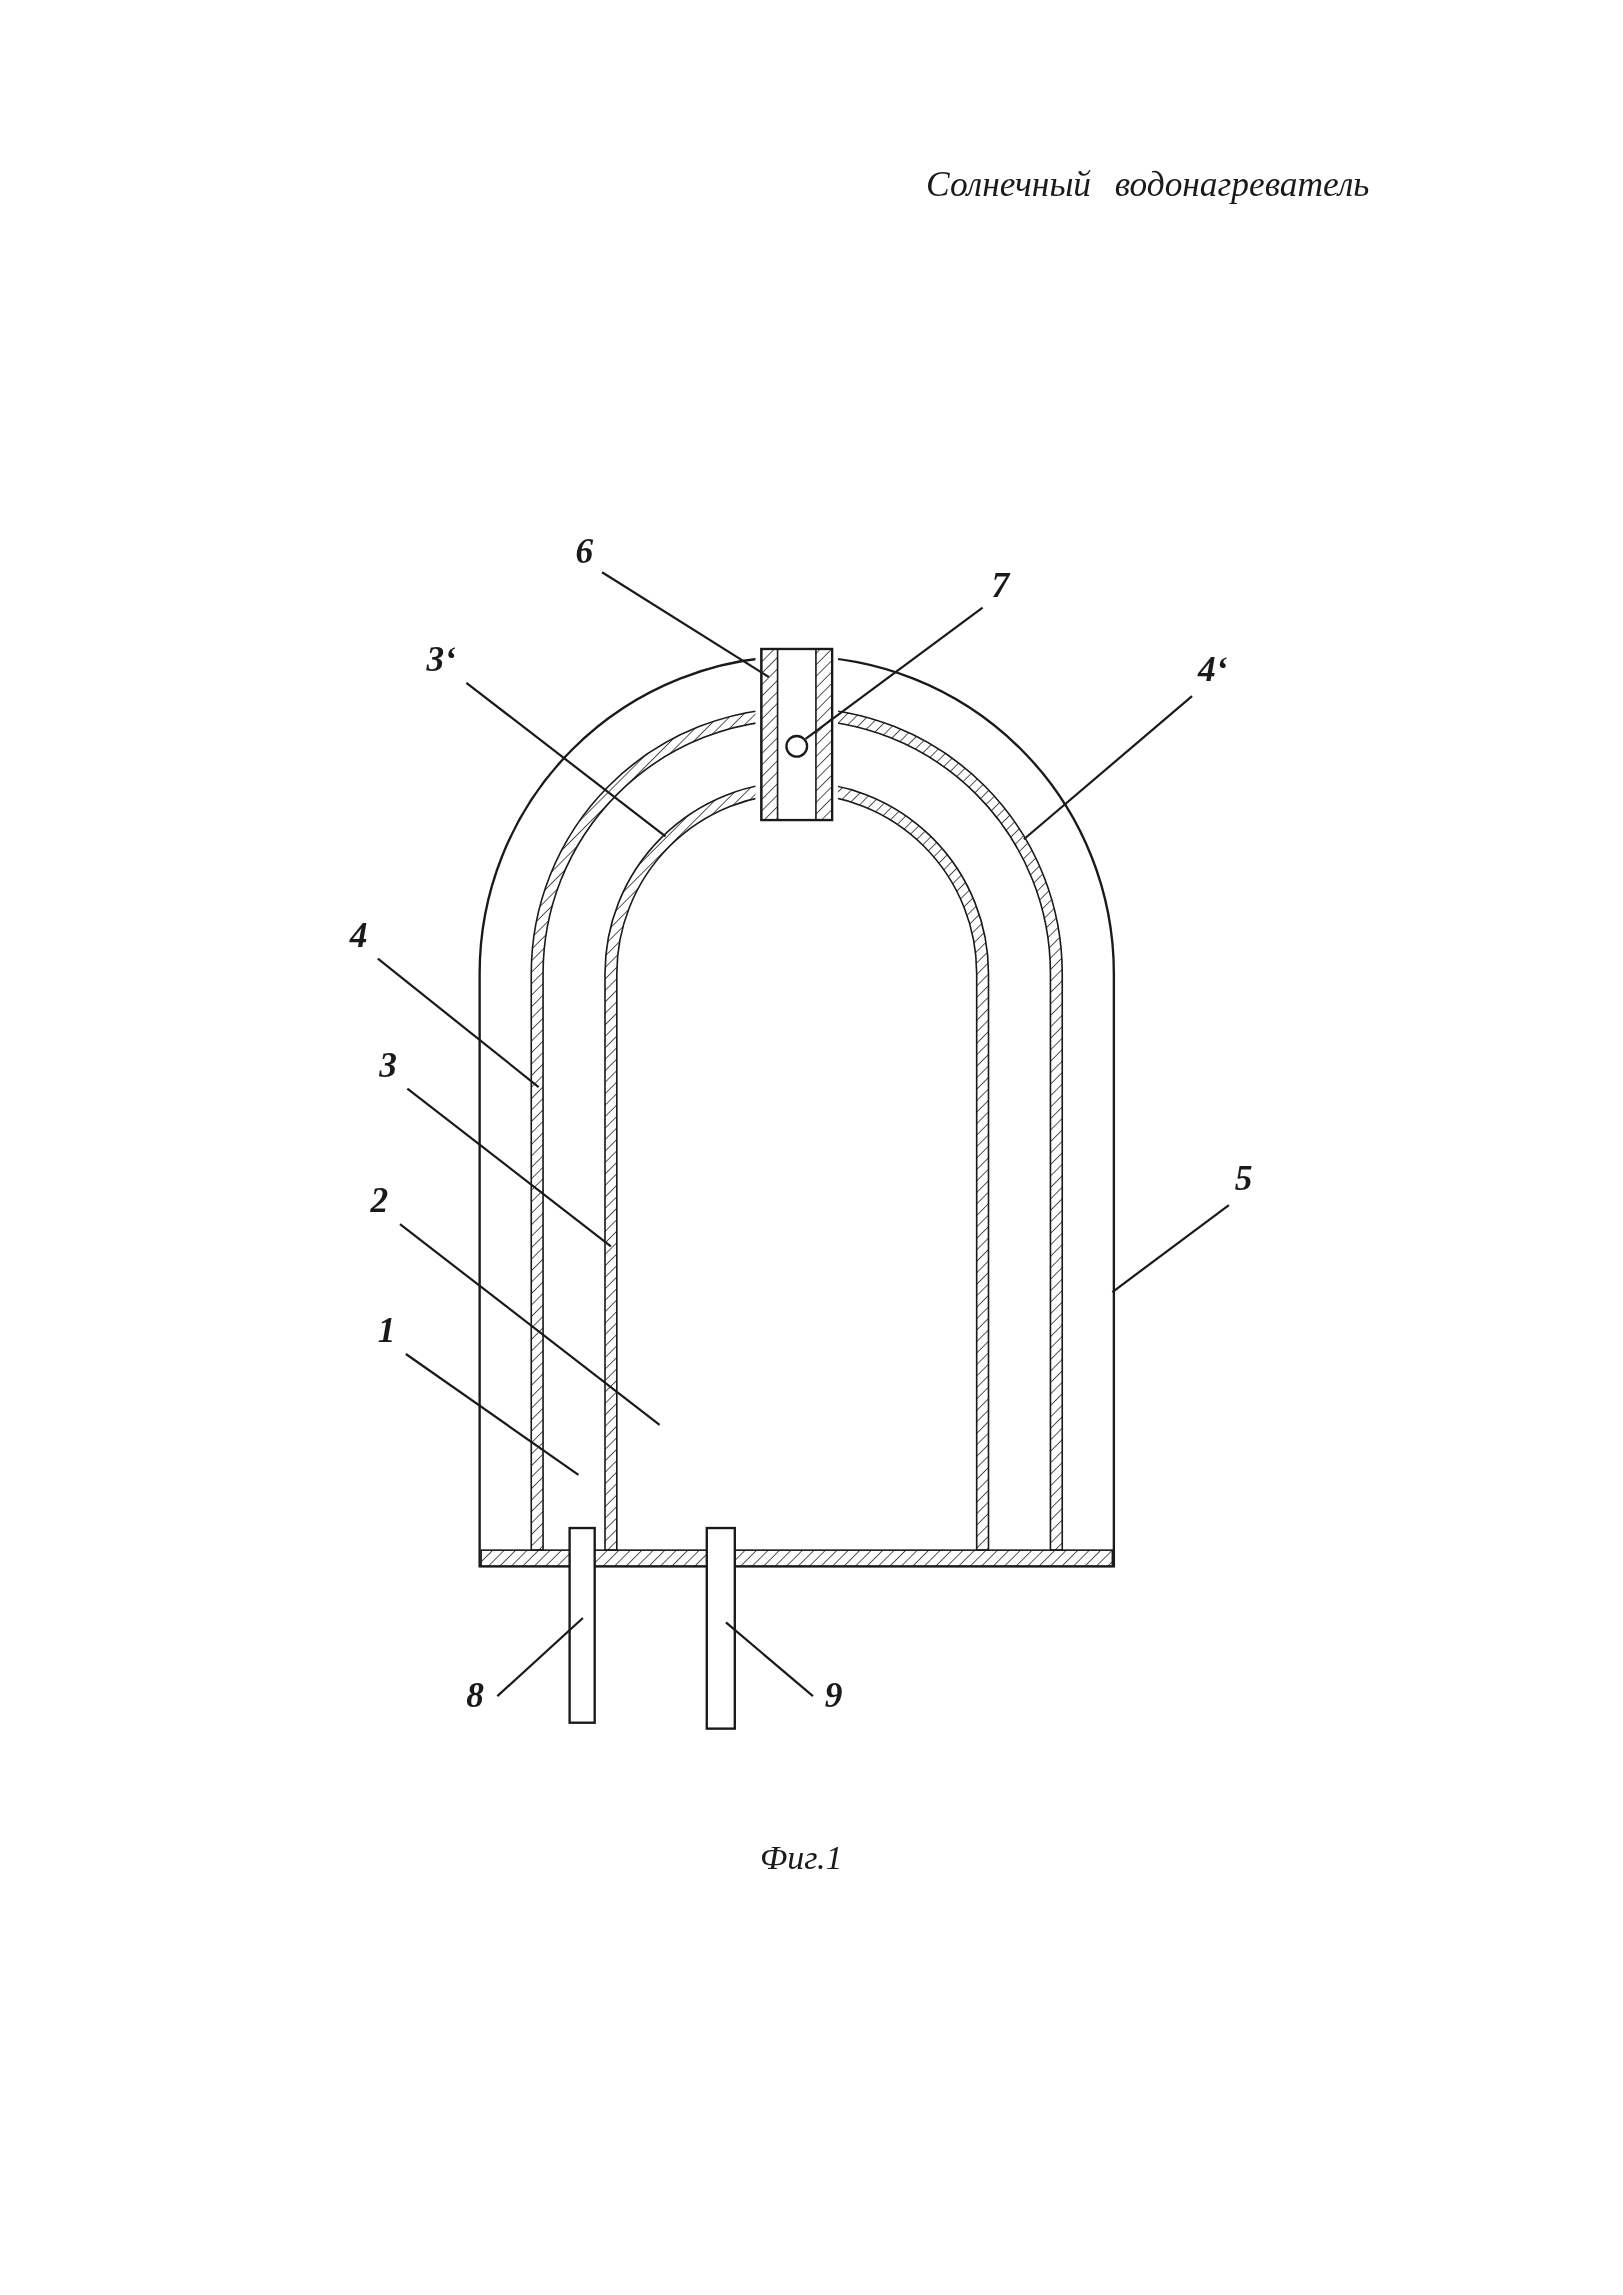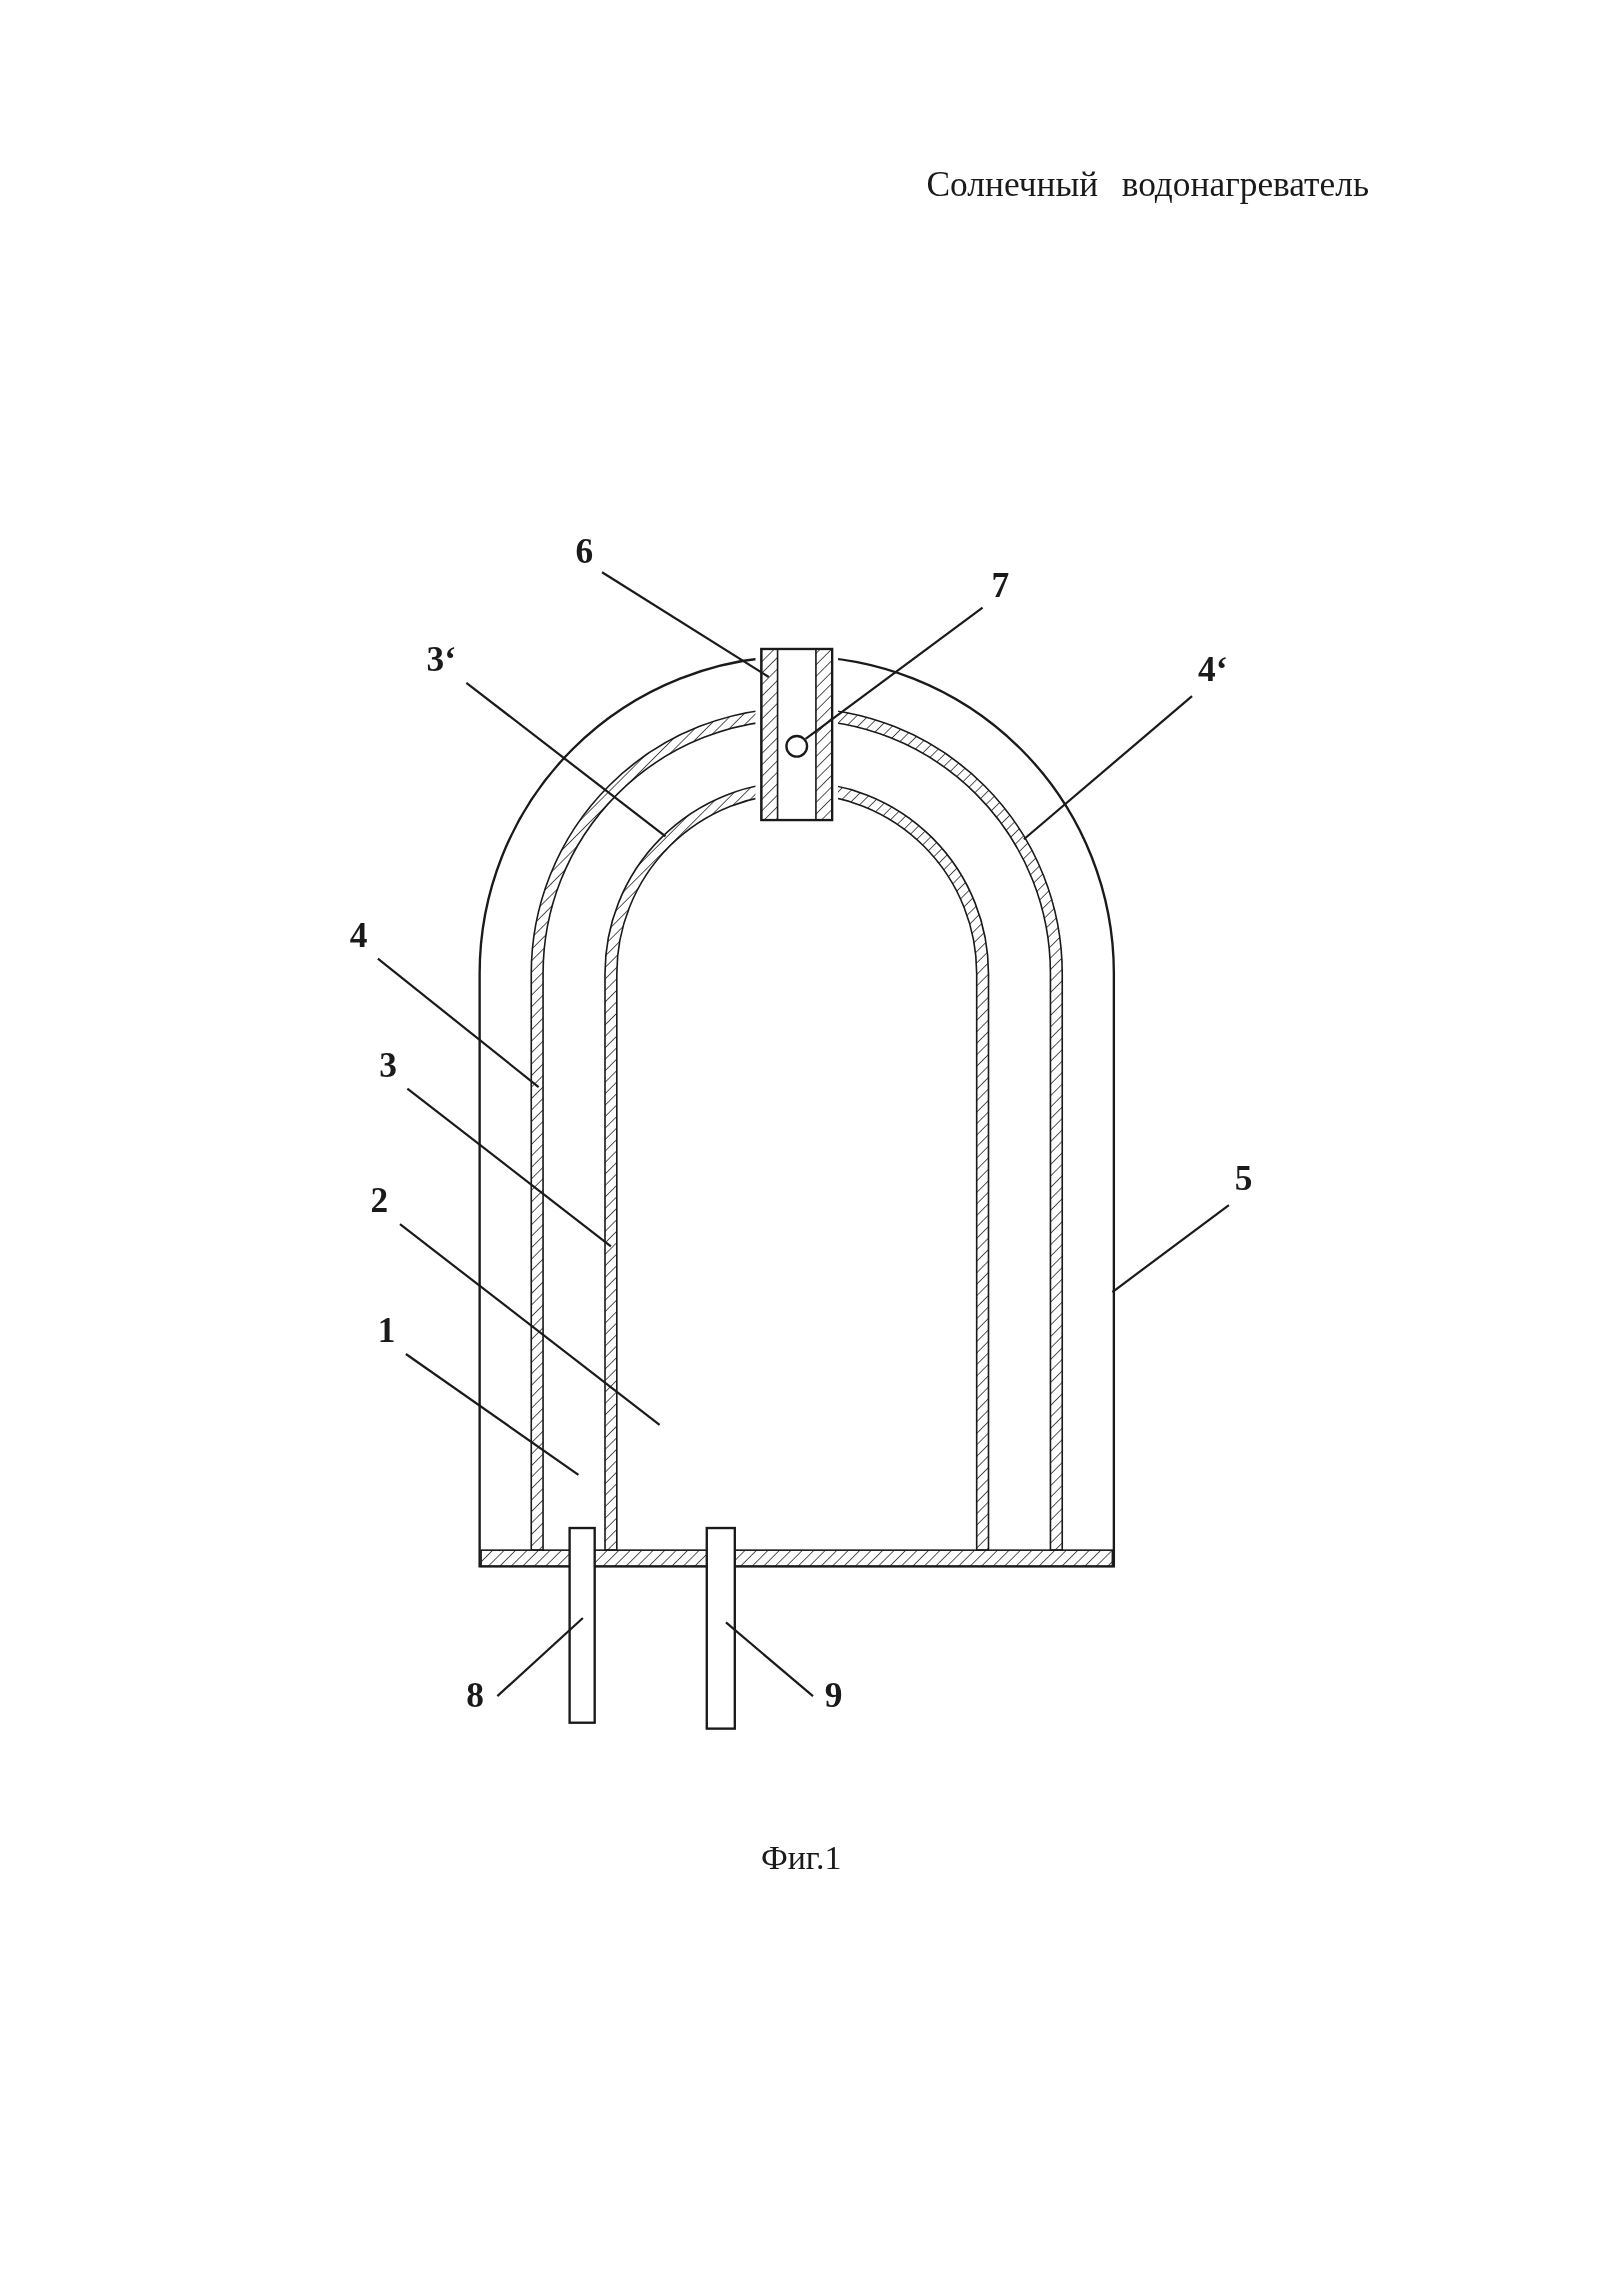--- a/index.html
+++ b/index.html
@@ -2,20 +2,21 @@
 <html style="--ink: #1a1a1a; --paper: #ffffff;font-size:10.5px"><head>
 <meta charset="utf-8">
 <style>
   html, body { margin: 0; padding: 0; background: #ffffff; }
   .page {
     position: relative;
     width: 1623px;
     height: 2295px;
     background: var(--paper, #ffffff);
     overflow: hidden;
+    font-style: italic;
   }
   .page svg { display: block; width: 100%; height: 100%; }
 
   .outline   { fill: #ffffff; stroke: var(--ink, #1a1a1a); stroke-width: 1.6; }
   .wall      { fill: url(#hatch); stroke: var(--ink, #1a1a1a); stroke-width: 1.1; }
   .pipe      { fill: #ffffff; stroke: var(--ink, #1a1a1a); stroke-width: 1.6; }
   .cover     { fill: #ffffff; stroke: none; }
   .leader    { fill: none; stroke: var(--ink, #1a1a1a); stroke-width: 1.5; }
   .hatchline { stroke: var(--ink, #1a1a1a); stroke-width: 1; }
 

